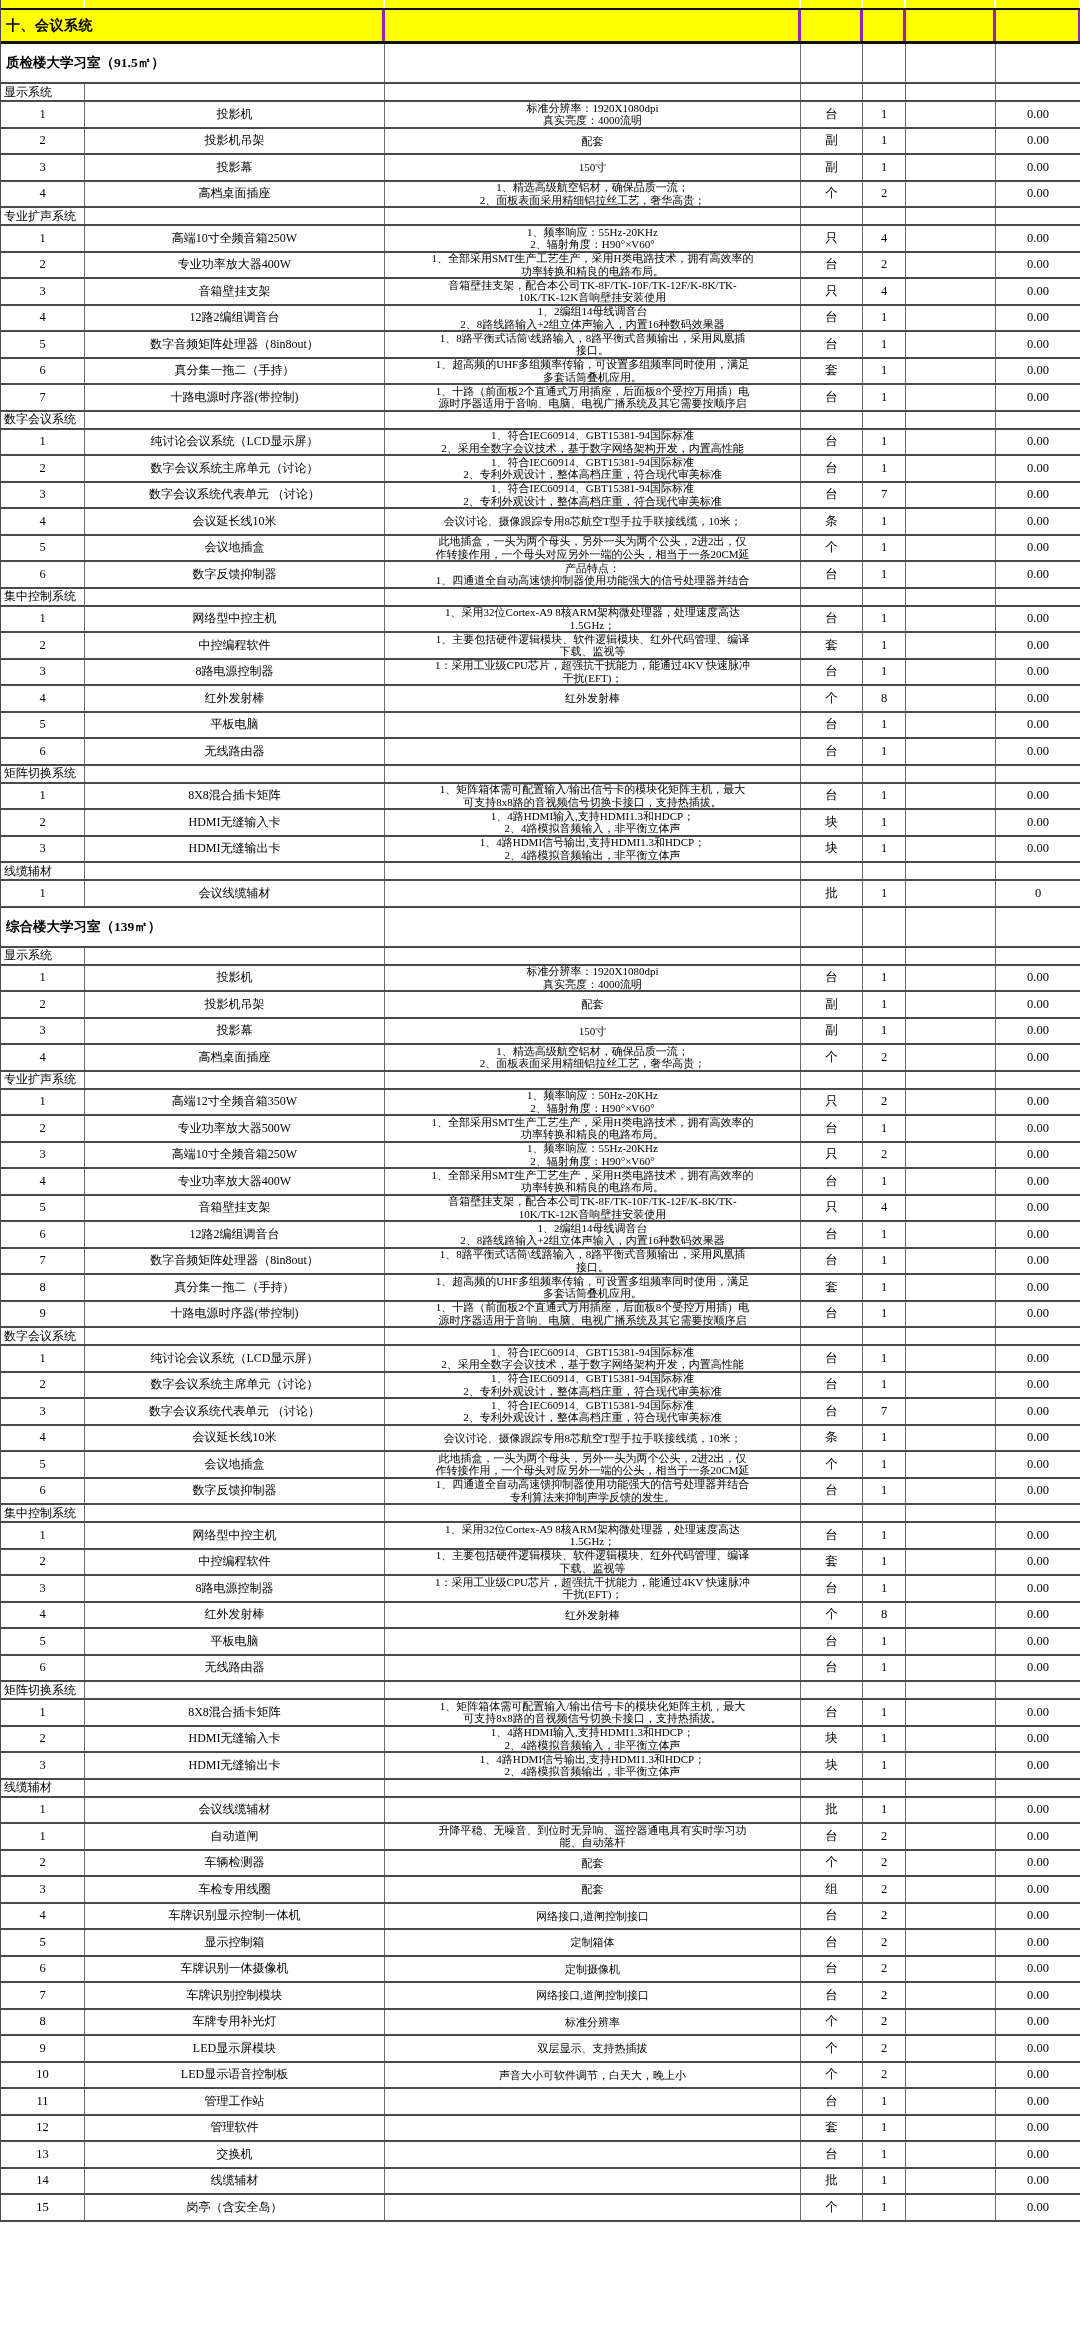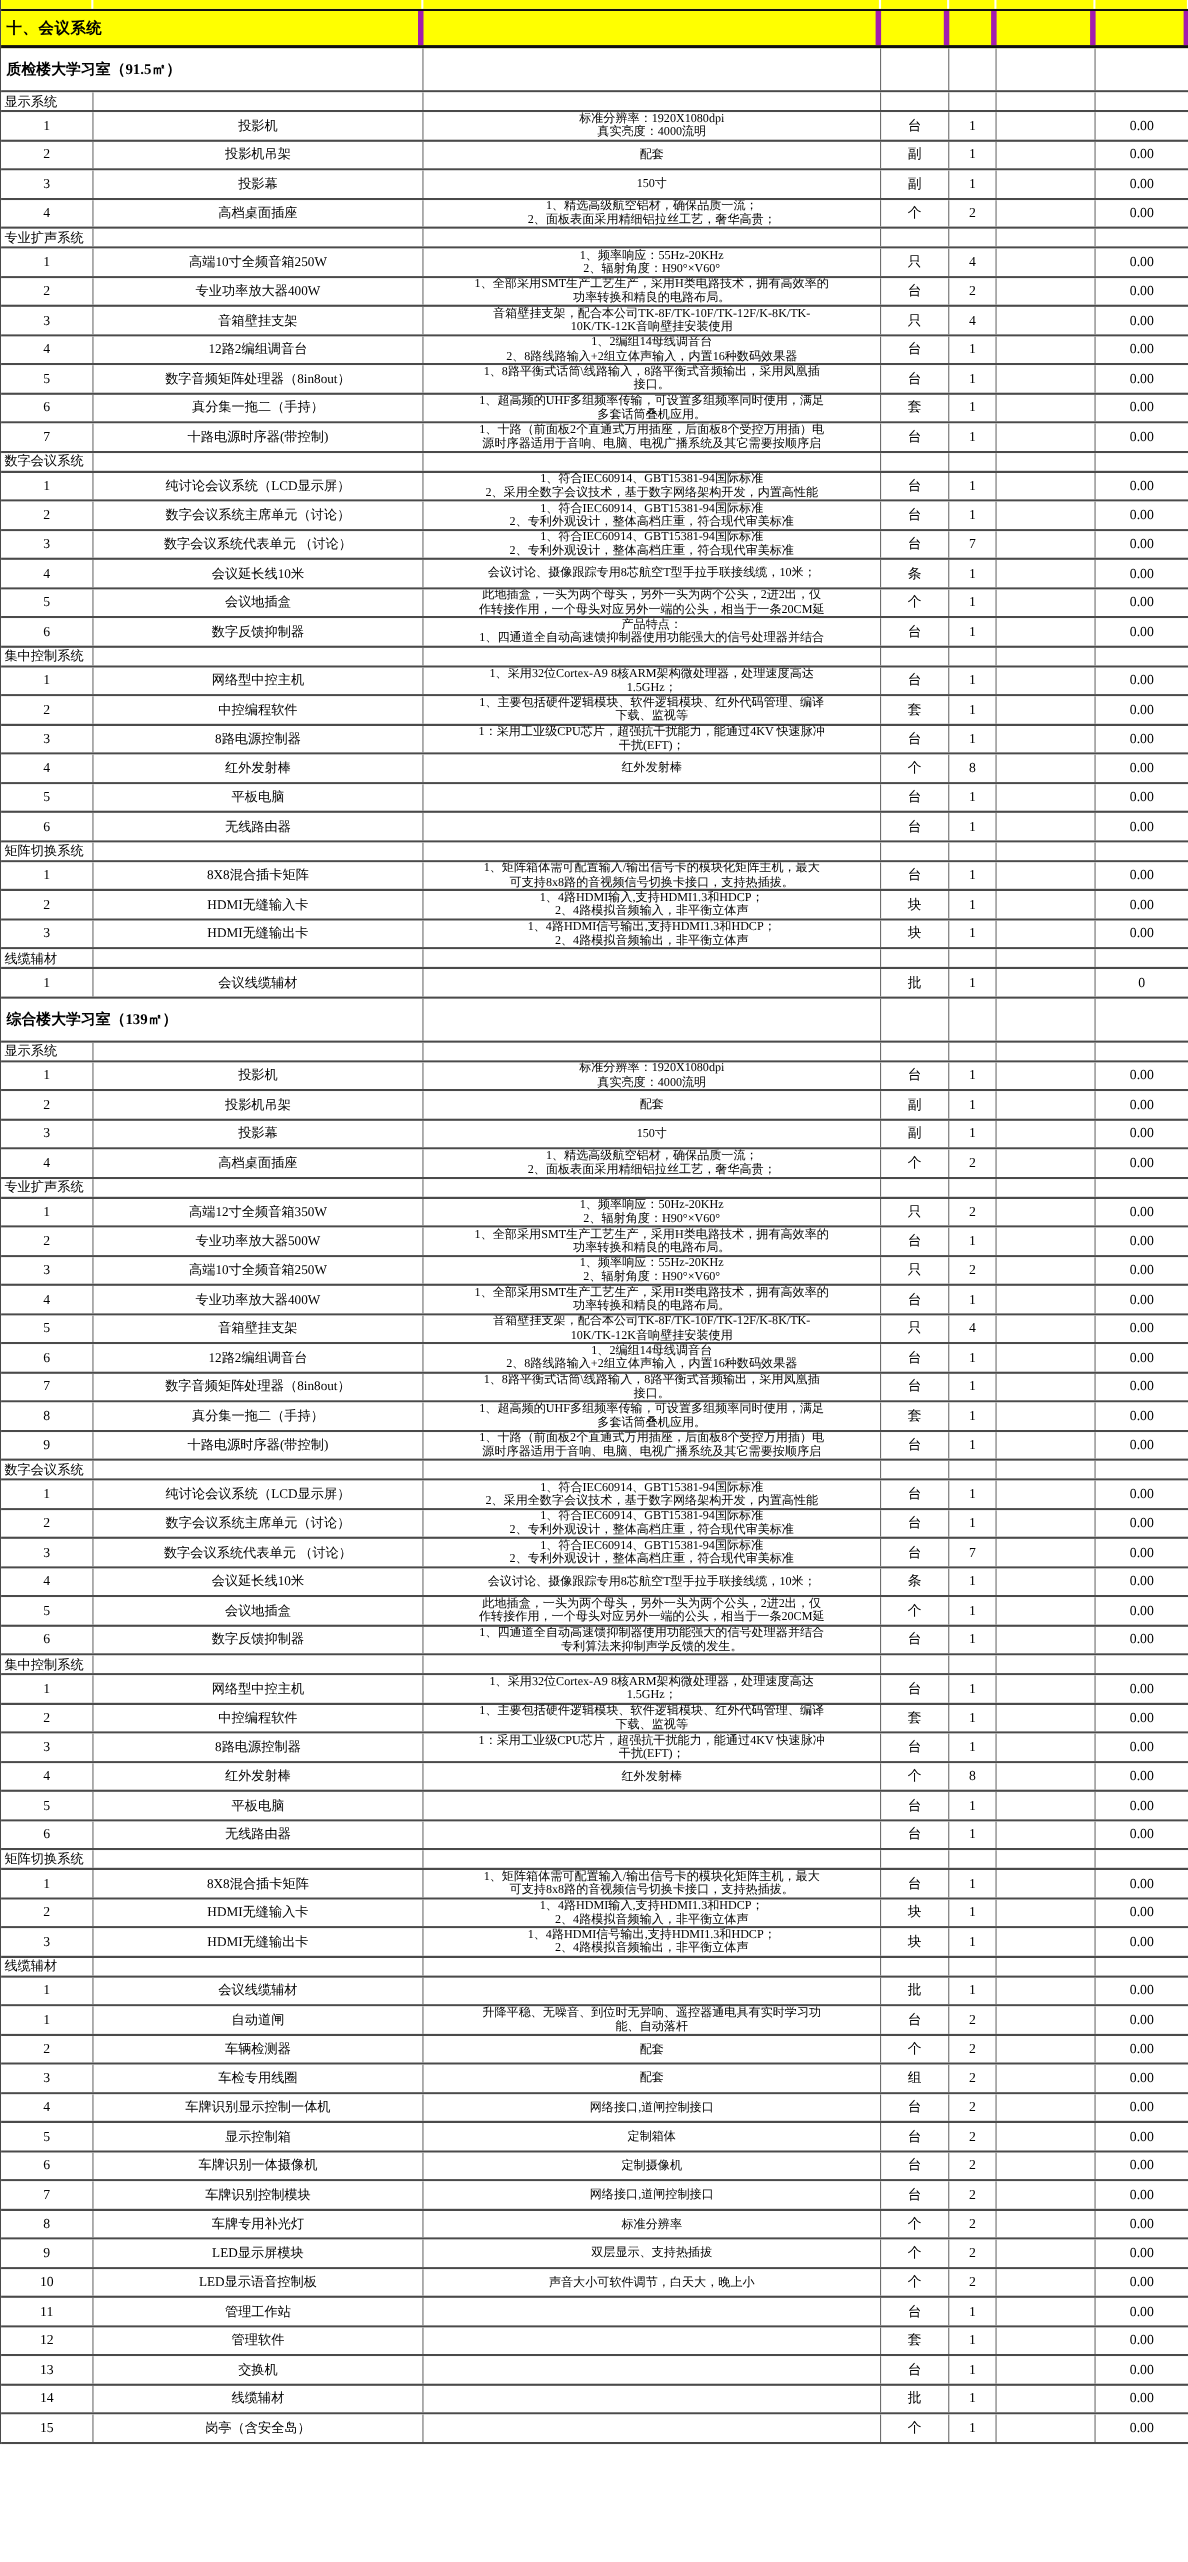--- a/index.html
+++ b/index.html
@@ -11,21 +11,21 @@
   }
   .sheet { position:relative; width:1080px; border-left:1px solid #4a4a4a; }
 
   .row { display:grid; border-bottom:2px solid #4a4a4a; background:#fff; }
   .row.item, .row.sub, .row.strip { grid-template-columns:84px 300px 416px 62px 43px 90px 85px; }
   .row.title, .row.room { grid-template-columns:384px 416px 62px 43px 90px 85px; }
 
   .row.strip { height:10px; border-bottom:2px solid #101010; }
   .row.strip .c { background:#ffff00; border-right:2px solid #ffffff; }
   .row.title { height:34px; background:#ffff00; border-bottom:3px solid #111111; }
-  .row.title .c { border-right:5px solid #a21caf; }
+  .row.title .c { border-right:3px solid #a21caf; }
   .row.room  { height:40px; }
   .row.sub   { height:18px; }
   .row.item  { height:26.5px; }
 
   .c {
     border-right:1px solid #6e6e6e;
     display:flex; align-items:center; justify-content:center;
     overflow:hidden; min-width:0;
   }
   .label-cell { justify-content:flex-start; padding-left:5px; text-align:left; }

